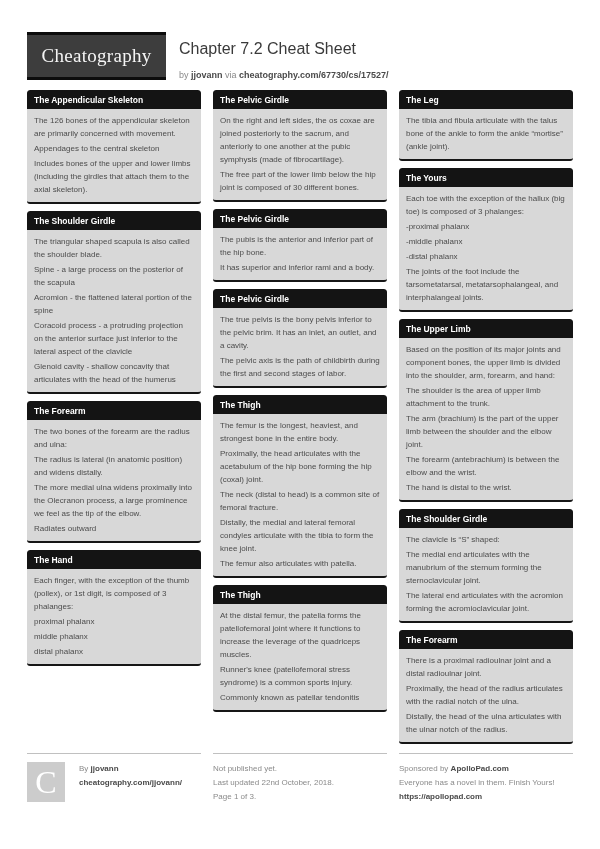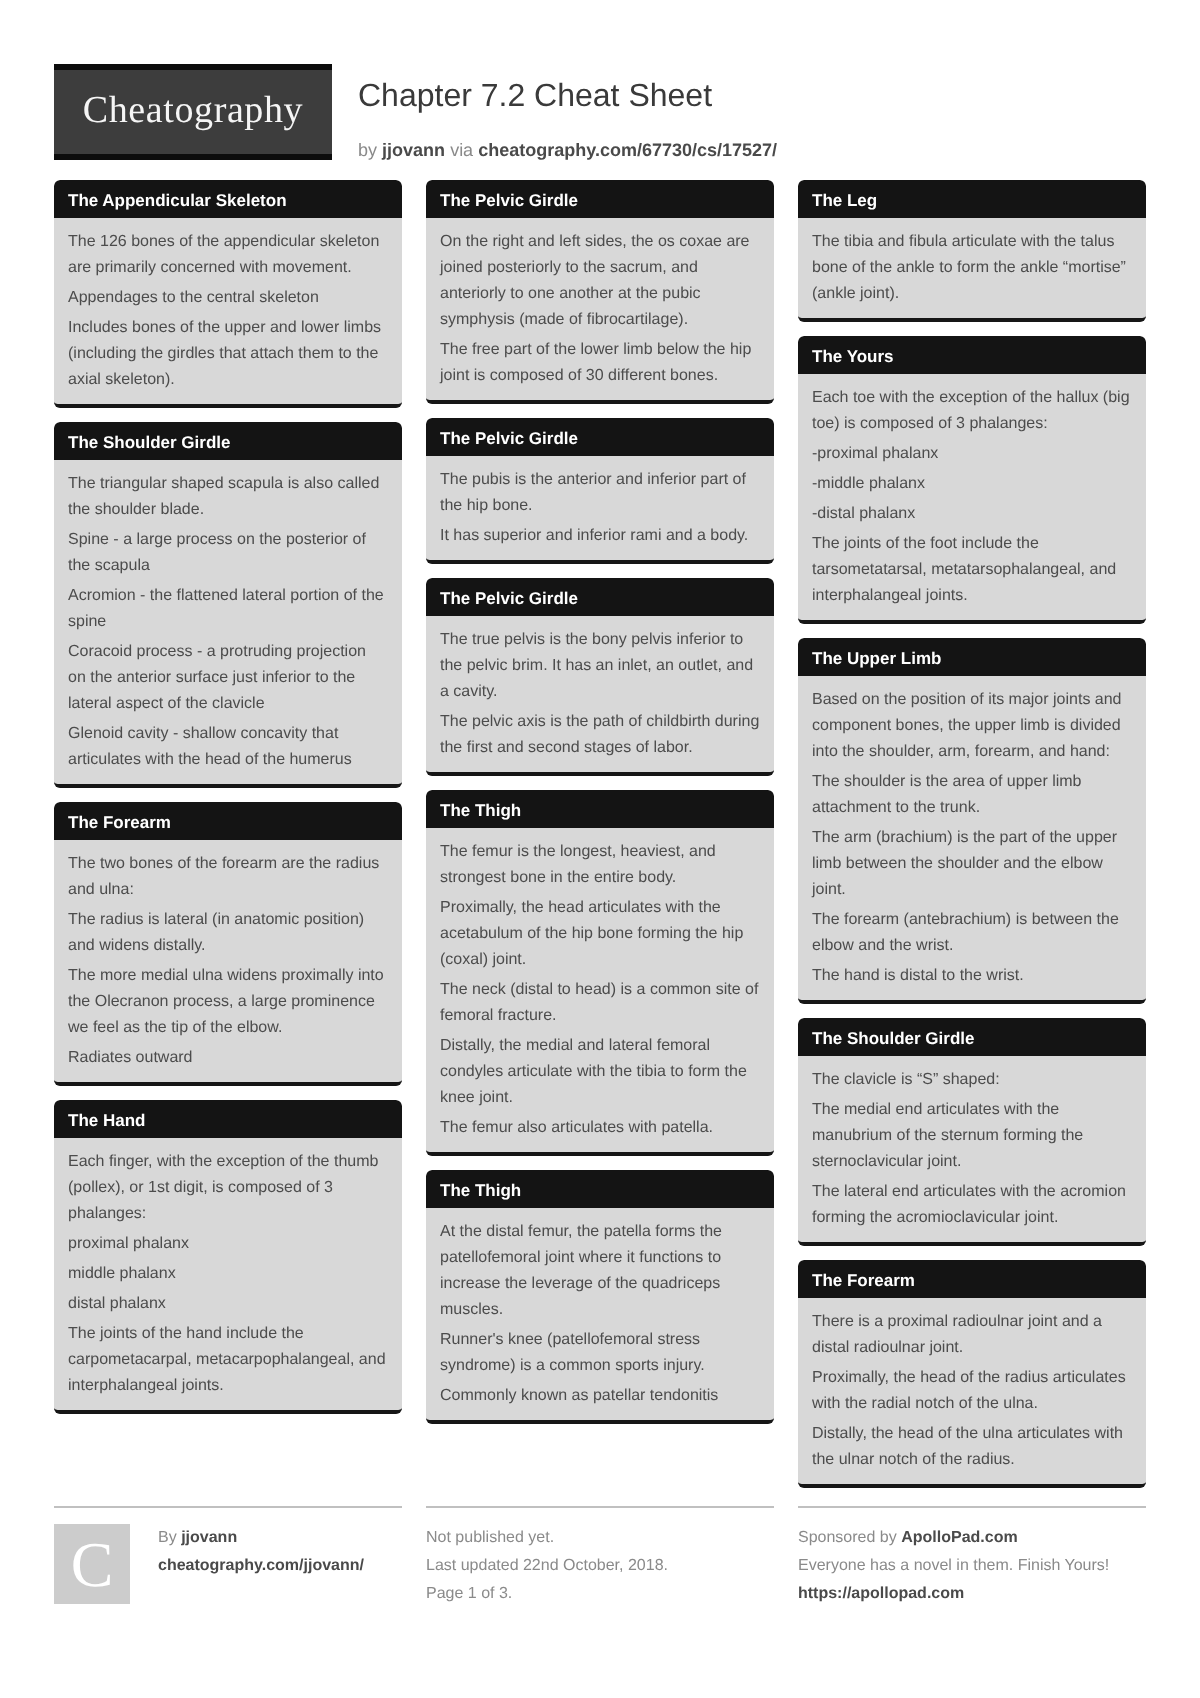--- a/index.html
+++ b/index.html
@@ -125,21 +125,20 @@
           </div>
   </section>
 
   <section class="card">
     <header class="card-header">The Hand</header>
     <div class="card-body">
             <div class="card-line">Each finger, with the exception of the thumb (pollex), or 1st digit, is composed of 3 phalanges:</div>
             <div class="card-line">proximal phalanx</div>
             <div class="card-line">middle phalanx</div>
             <div class="card-line">distal phalanx</div>
-            <div class="card-line">The joints of the hand include the carpometacarpal, metacarpophalangeal, and interphalangeal joints.</div>
           </div>
   </section>
 </div>
     <div class="column">
   <section class="card">
     <header class="card-header">The Pelvic Girdle</header>
     <div class="card-body">
             <div class="card-line">On the right and left sides, the os coxae are joined posteriorly to the sacrum, and anteriorly to one another at the pubic symphysis (made of fibrocartilage).</div>
             <div class="card-line">The free part of the lower limb below the hip joint is composed of 30 different bones.</div>
           </div>

